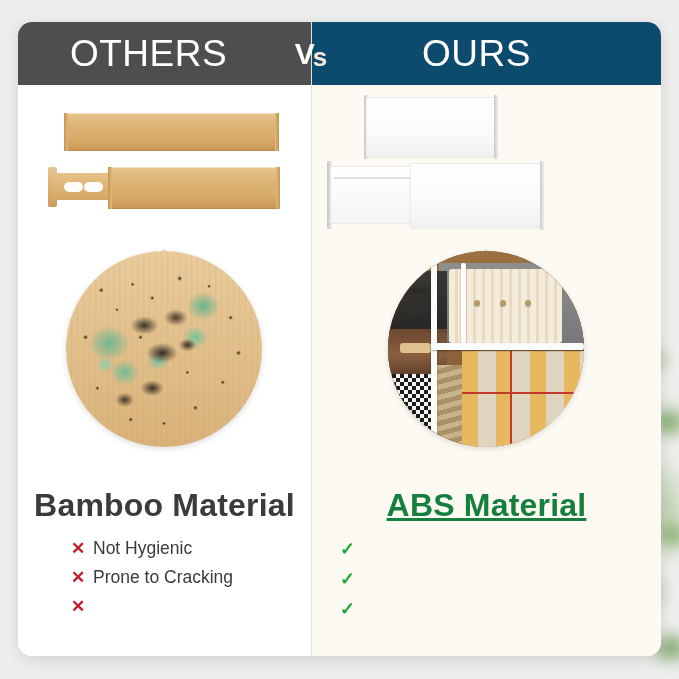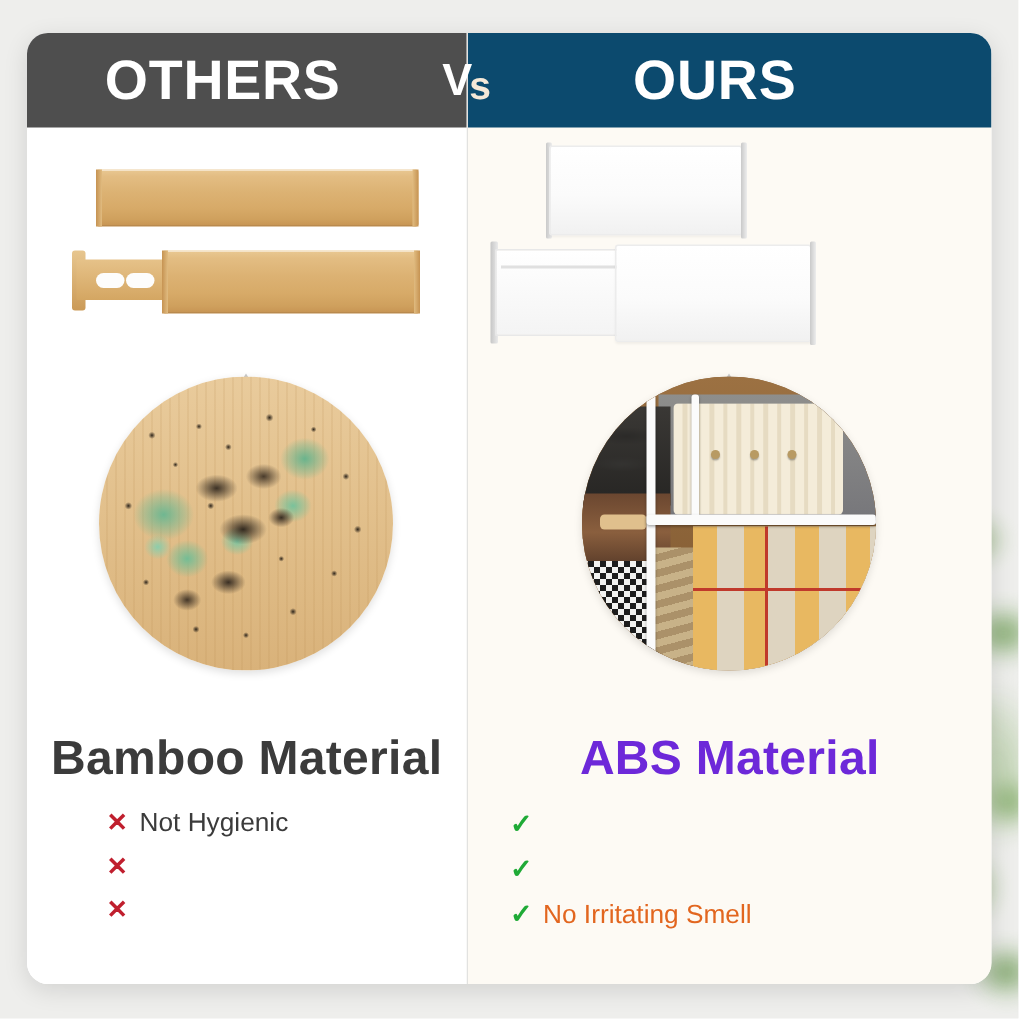--- a/index.html
+++ b/index.html
@@ -64,21 +64,21 @@
     height: 63px;
     display: flex;
     align-items: center;
     justify-content: center;
     position: relative;
   }
   .hdr-left  { background: #4e4e4e; }
   .hdr-right { background: #0c4a6e; }
 
   .hdr-title {
-    font-weight: 700;
+    font-weight: 400;
     font-size: 37px;
     letter-spacing: .5px;
     color: #ffffff;
   }
   .hdr-left .hdr-title  { transform: translateX(-16px); }
   .hdr-right .hdr-title { transform: translateX(-10px); }
 
   
   #vs-badge {
     position: absolute;
@@ -322,21 +322,21 @@
 
   
   .txt { padding-top: 14px; }
   .mat-title {
     text-align: center;
     font-size: 32px;
     font-weight: 700;
     letter-spacing: .2px;
   }
   .mat-title-left  { color: #3b3b3b; }
-  .mat-title-right { color: #6d28d9; }
+  .mat-title-right { color: #15803d; text-decoration: underline; }
 
   .feature-list {
     list-style: none;
     margin: 14px 0 0 0;
   }
   .feature-list-left  { padding-left: 53px; }
   .feature-list-right { padding-left: 28px; }
 
   .feature-item {
     display: flex;
@@ -391,20 +391,21 @@
       <div class="txt">
         <div class="mat-title mat-title-left">Bamboo Material</div>
 
         <ul class="feature-list feature-list-left">
           <li class="feature-item feature-item-left">
             <span class="mark mark-x">✕</span>
             <span>Not Hygienic</span>
           </li>
           <li class="feature-item feature-item-left">
             <span class="mark mark-x">✕</span>
+            <span>Prone to Cracking</span>
           </li>
           <li class="feature-item feature-item-left">
             <span class="mark mark-x">✕</span>
           </li>
         </ul>
       </div>
     </div>
 
     <div class="panel-sep"></div>
 
@@ -456,21 +457,20 @@
 
         <ul class="feature-list feature-list-right">
           <li class="feature-item feature-item-right">
             <span class="mark mark-check">✓</span>
           </li>
           <li class="feature-item feature-item-right">
             <span class="mark mark-check">✓</span>
           </li>
           <li class="feature-item feature-item-right">
             <span class="mark mark-check">✓</span>
-            <span>No Irritating Smell</span>
           </li>
         </ul>
       </div>
     </div>
   </div>
 
   <div id="vs-badge">
     <span class="vs-v">V</span>
     <span class="vs-s">s</span>
   </div>

